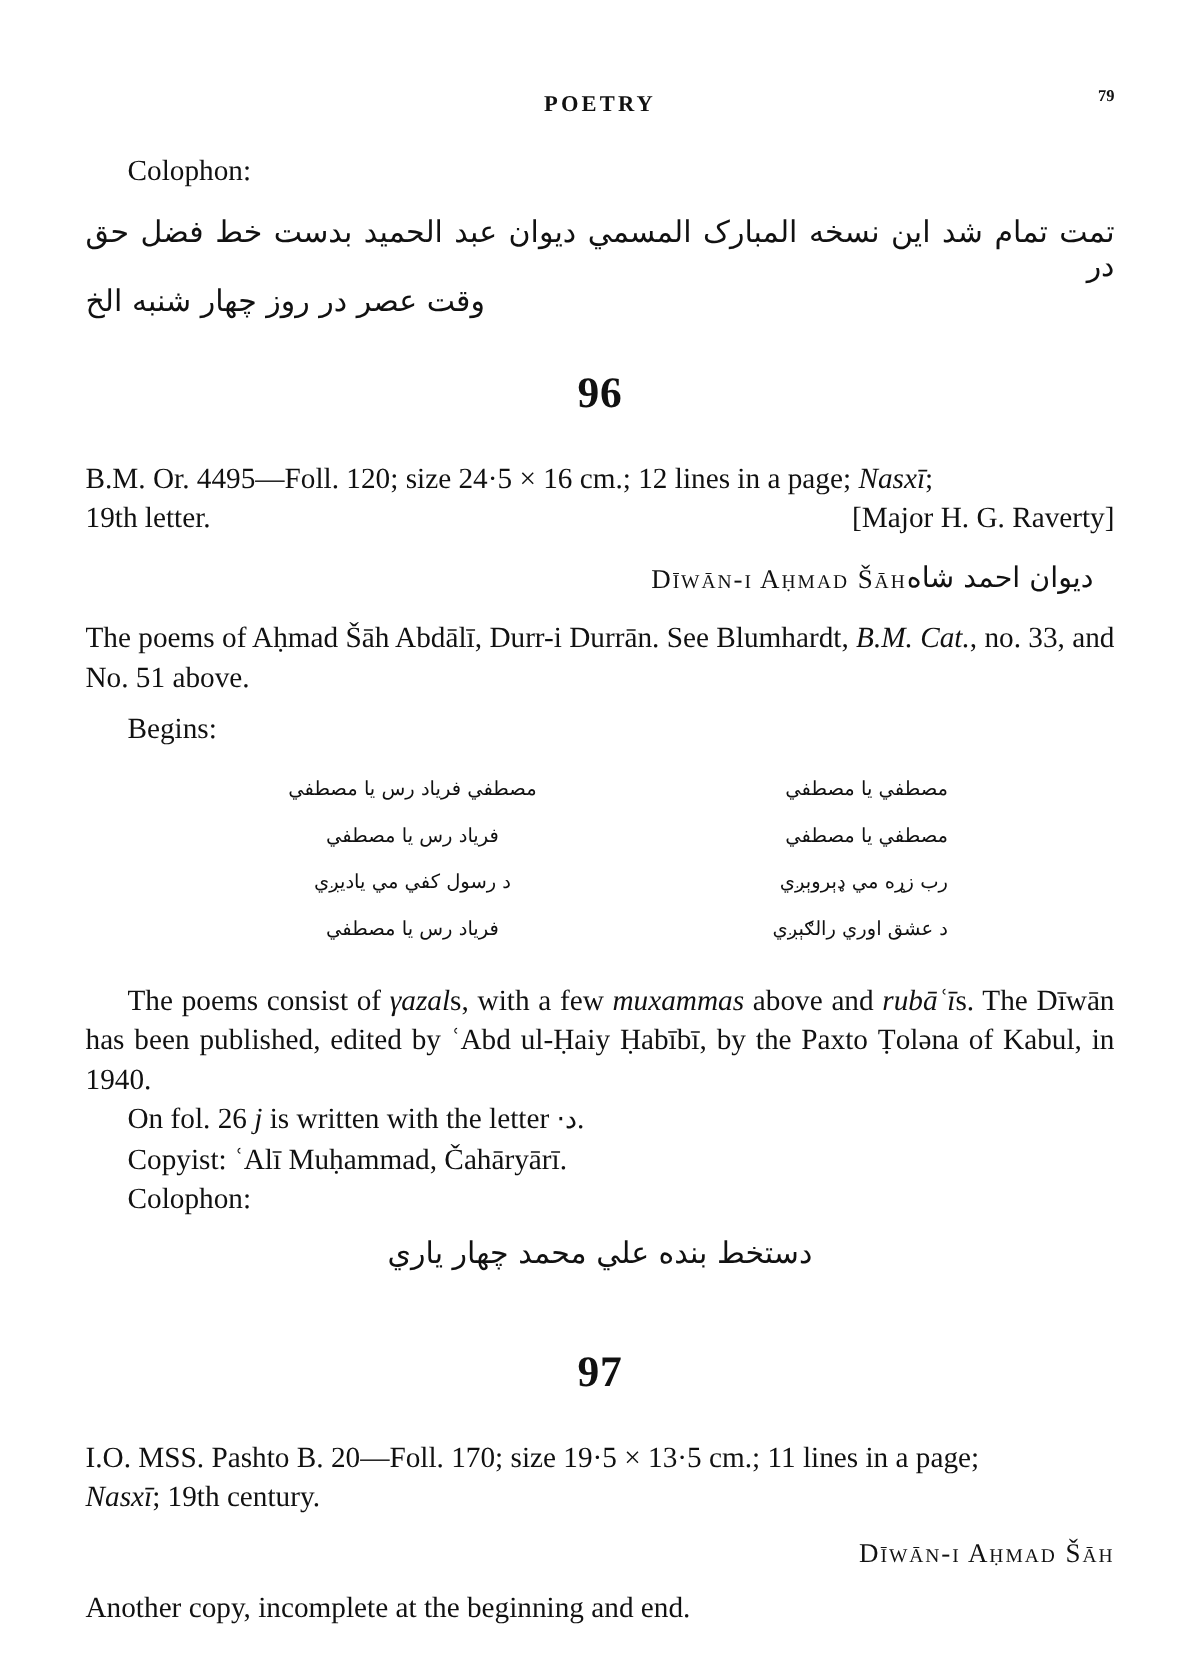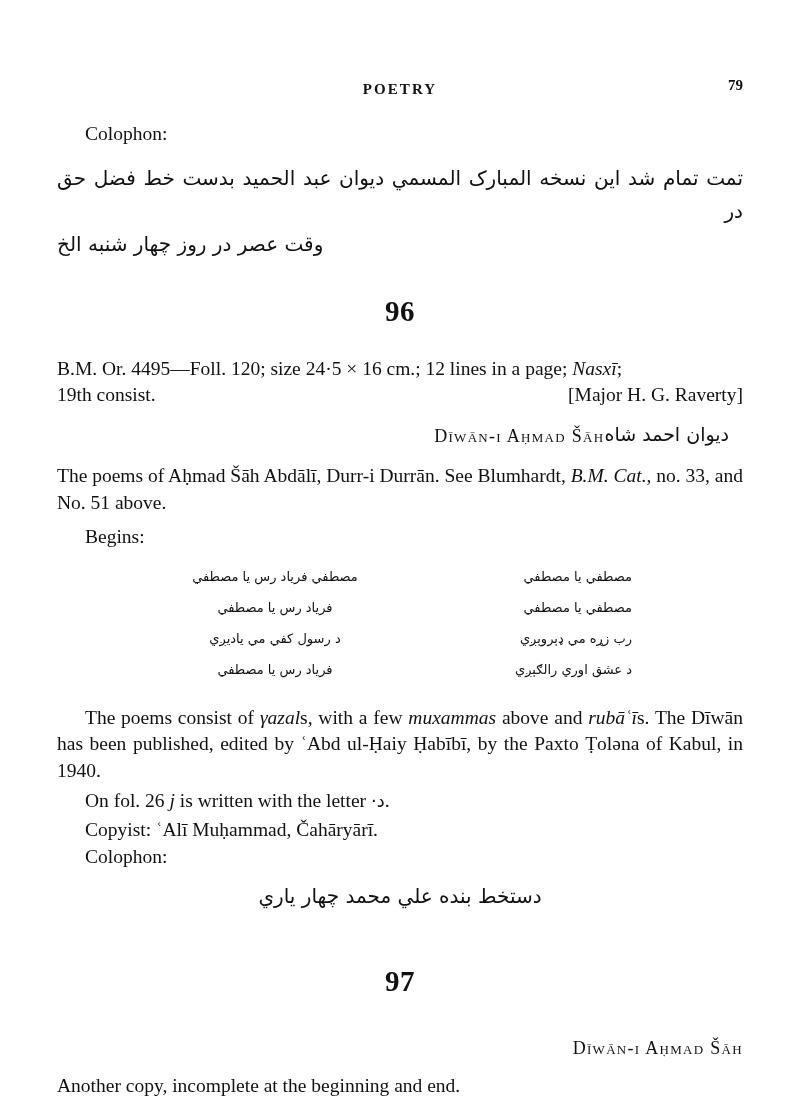--- a/index.html
+++ b/index.html
@@ -16,21 +16,20 @@
     overflow: hidden;
   }
 
   .page {
     position: absolute;
     left: 0; top: 0;
     width: 800px;
     height: 929px;
     box-sizing: border-box;
     padding: 0 57px;
-    margin-top: 19px;
   }
 
   
   .runhead {
     position: relative;
     height: 40px;
     margin-top: 62px;
   }
   .runhead-title {
     position: absolute;
@@ -39,21 +38,21 @@
     font-size: 15px;
     letter-spacing: 2.1px;
     font-variant: small-caps;
     text-transform: uppercase;
     font-weight: 600;
   }
   .runhead-folio {
     position: absolute;
     right: 0;
     top: -4px;
-    font-size: 15px;
+    font-size: 11px;
     font-weight: 700;
   }
 
   
   .body-text {
     font-size: 19.5px;
     line-height: 26.5px;
     text-align: justify;
     text-justify: inter-word;
     margin: 0;
@@ -67,21 +66,21 @@
   .tight { margin: 0; }
 
   i, .it { font-style: italic; }
 
   
   .arabic {
     direction: rtl;
     unicode-bidi: bidi-override;
     font-family: "DejaVu Sans", "Liberation Sans", sans-serif;
     font-size: 20px;
-    line-height: 33px;
+    line-height: 23px;
   }
   .arabic-block {
     text-align: justify;
     margin: 6px 0 0 0;
   }
   .arabic-block .ar-line { display: block; }
   .arabic-block .ar-line.last { text-align: left; direction: rtl; }
 
   .arabic-center {
     text-align: center;
@@ -175,21 +174,21 @@
 
   <div class="sp-34"></div>
 
   <p class="entry-no">96</p>
 
   <div class="sp-28"></div>
 
   <p class="body-text tight"><span>B.M. Or. 4495—Foll. 120; size 24·5 × 16 cm.; 12 lines in a page; </span><i>Nasxī</i><span>;</span></p>
 
   <div style="position:relative; height:27px;">
-    <span class="body-text" style="position:absolute; left:0; top:0;">19th consist.</span>
+    <span class="body-text" style="position:absolute; left:0; top:0;">19th letter.</span>
     <span class="body-text" style="position:absolute; right:0; top:0;font-family:Liberation Serif, serif;">[Major H. G. Raverty]</span>
   </div>
 
   <div class="sp-14"></div>
 
   <p class="sect-title"><span>Dīwān-i Aḥmad Šāh</span><span class="ar-inline">دیوان احمد شاه</span></p>
 
   <div class="sp-16"></div>
 
   <p class="body-text tight"><span>The poems of Aḥmad Šāh Abdālī, Durr-i Durrān. See Blumhardt, </span><i>B.M. Cat.</i><span>, no. 33, and No. 51 above.</span></p>
@@ -228,21 +227,23 @@
   <p class="body-text lead-indent tight">Colophon:</p>
 
   <div class="arabic arabic-center">دستخط بنده علي محمد چهار ياري</div>
 
   <div class="sp-52"></div>
 
   <p class="entry-no">97</p>
 
   <div class="sp-28"></div>
 
-
+  <p class="body-text tight">I.O. MSS. Pashto B. 20—Foll. 170; size 19·5 × 13·5 cm.; 11 lines in a page;</p>
+
+  <p class="body-text tight"><i>Nasxī</i><span>; 19th century.</span></p>
 
   <div class="sp-12"></div>
 
   <p class="sect-title">Dīwān-i Aḥmad Šāh</p>
 
   <div class="sp-14"></div>
 
   <p class="body-text tight">Another copy, incomplete at the beginning and end.</p>
 
 </div>

